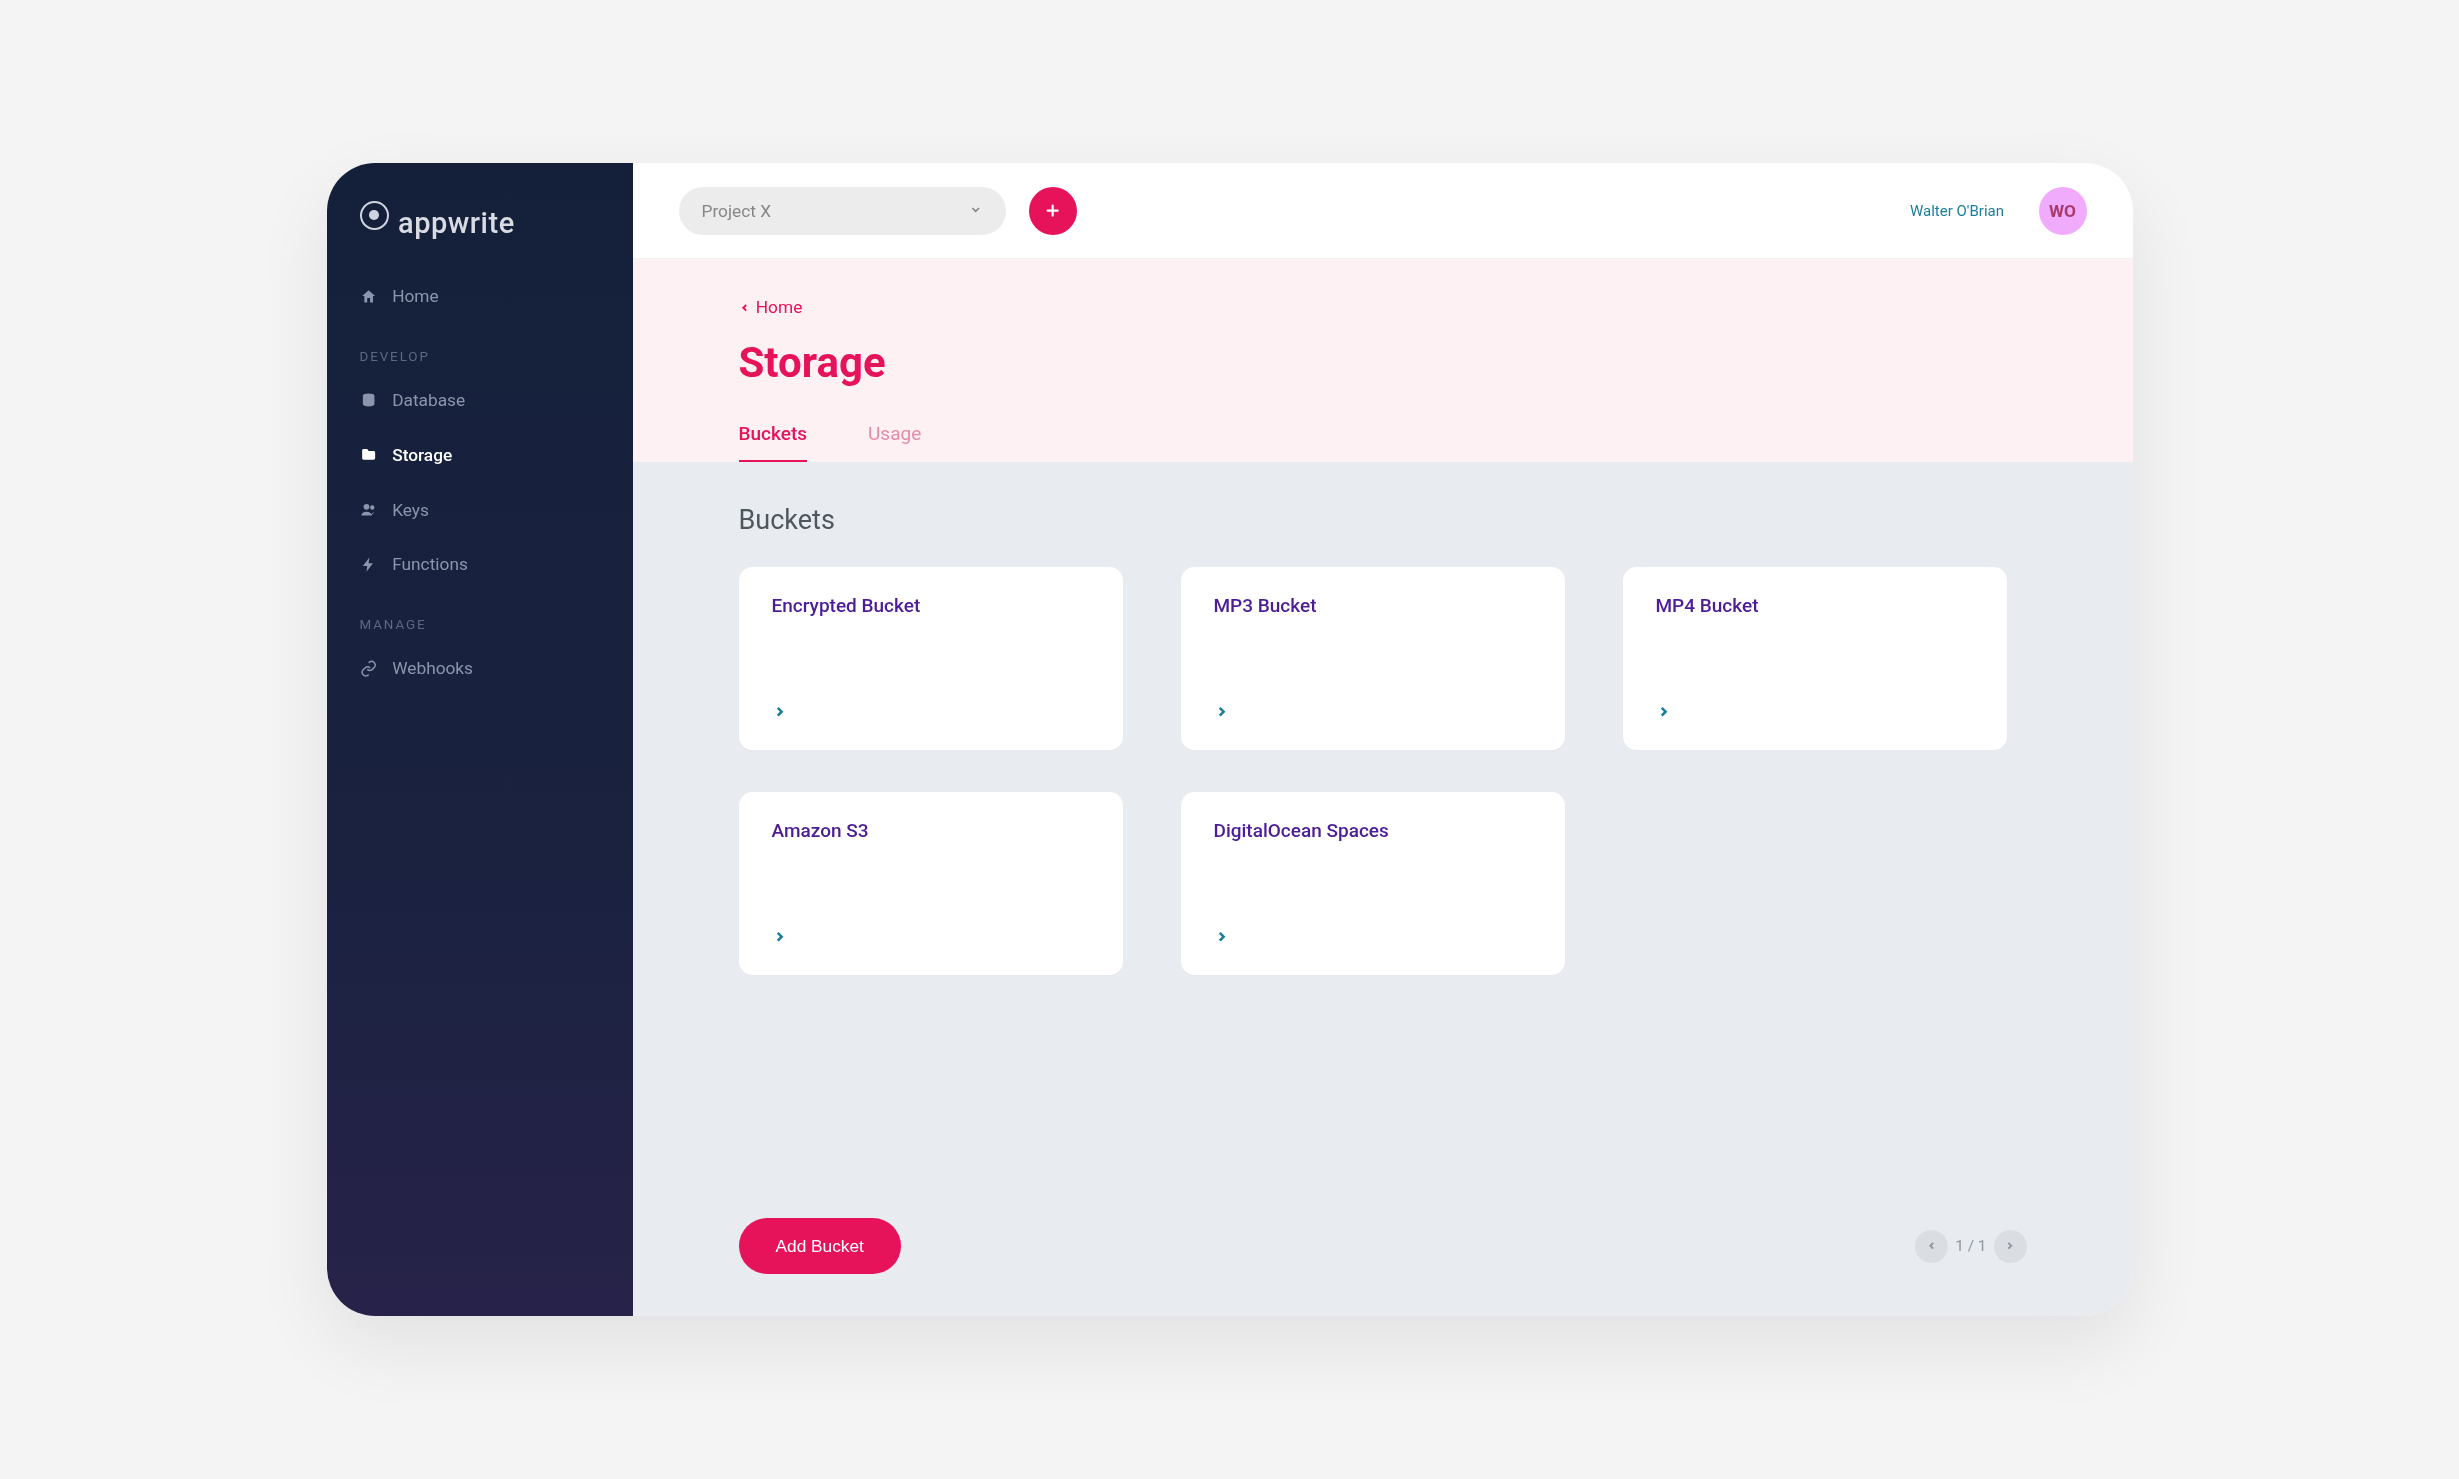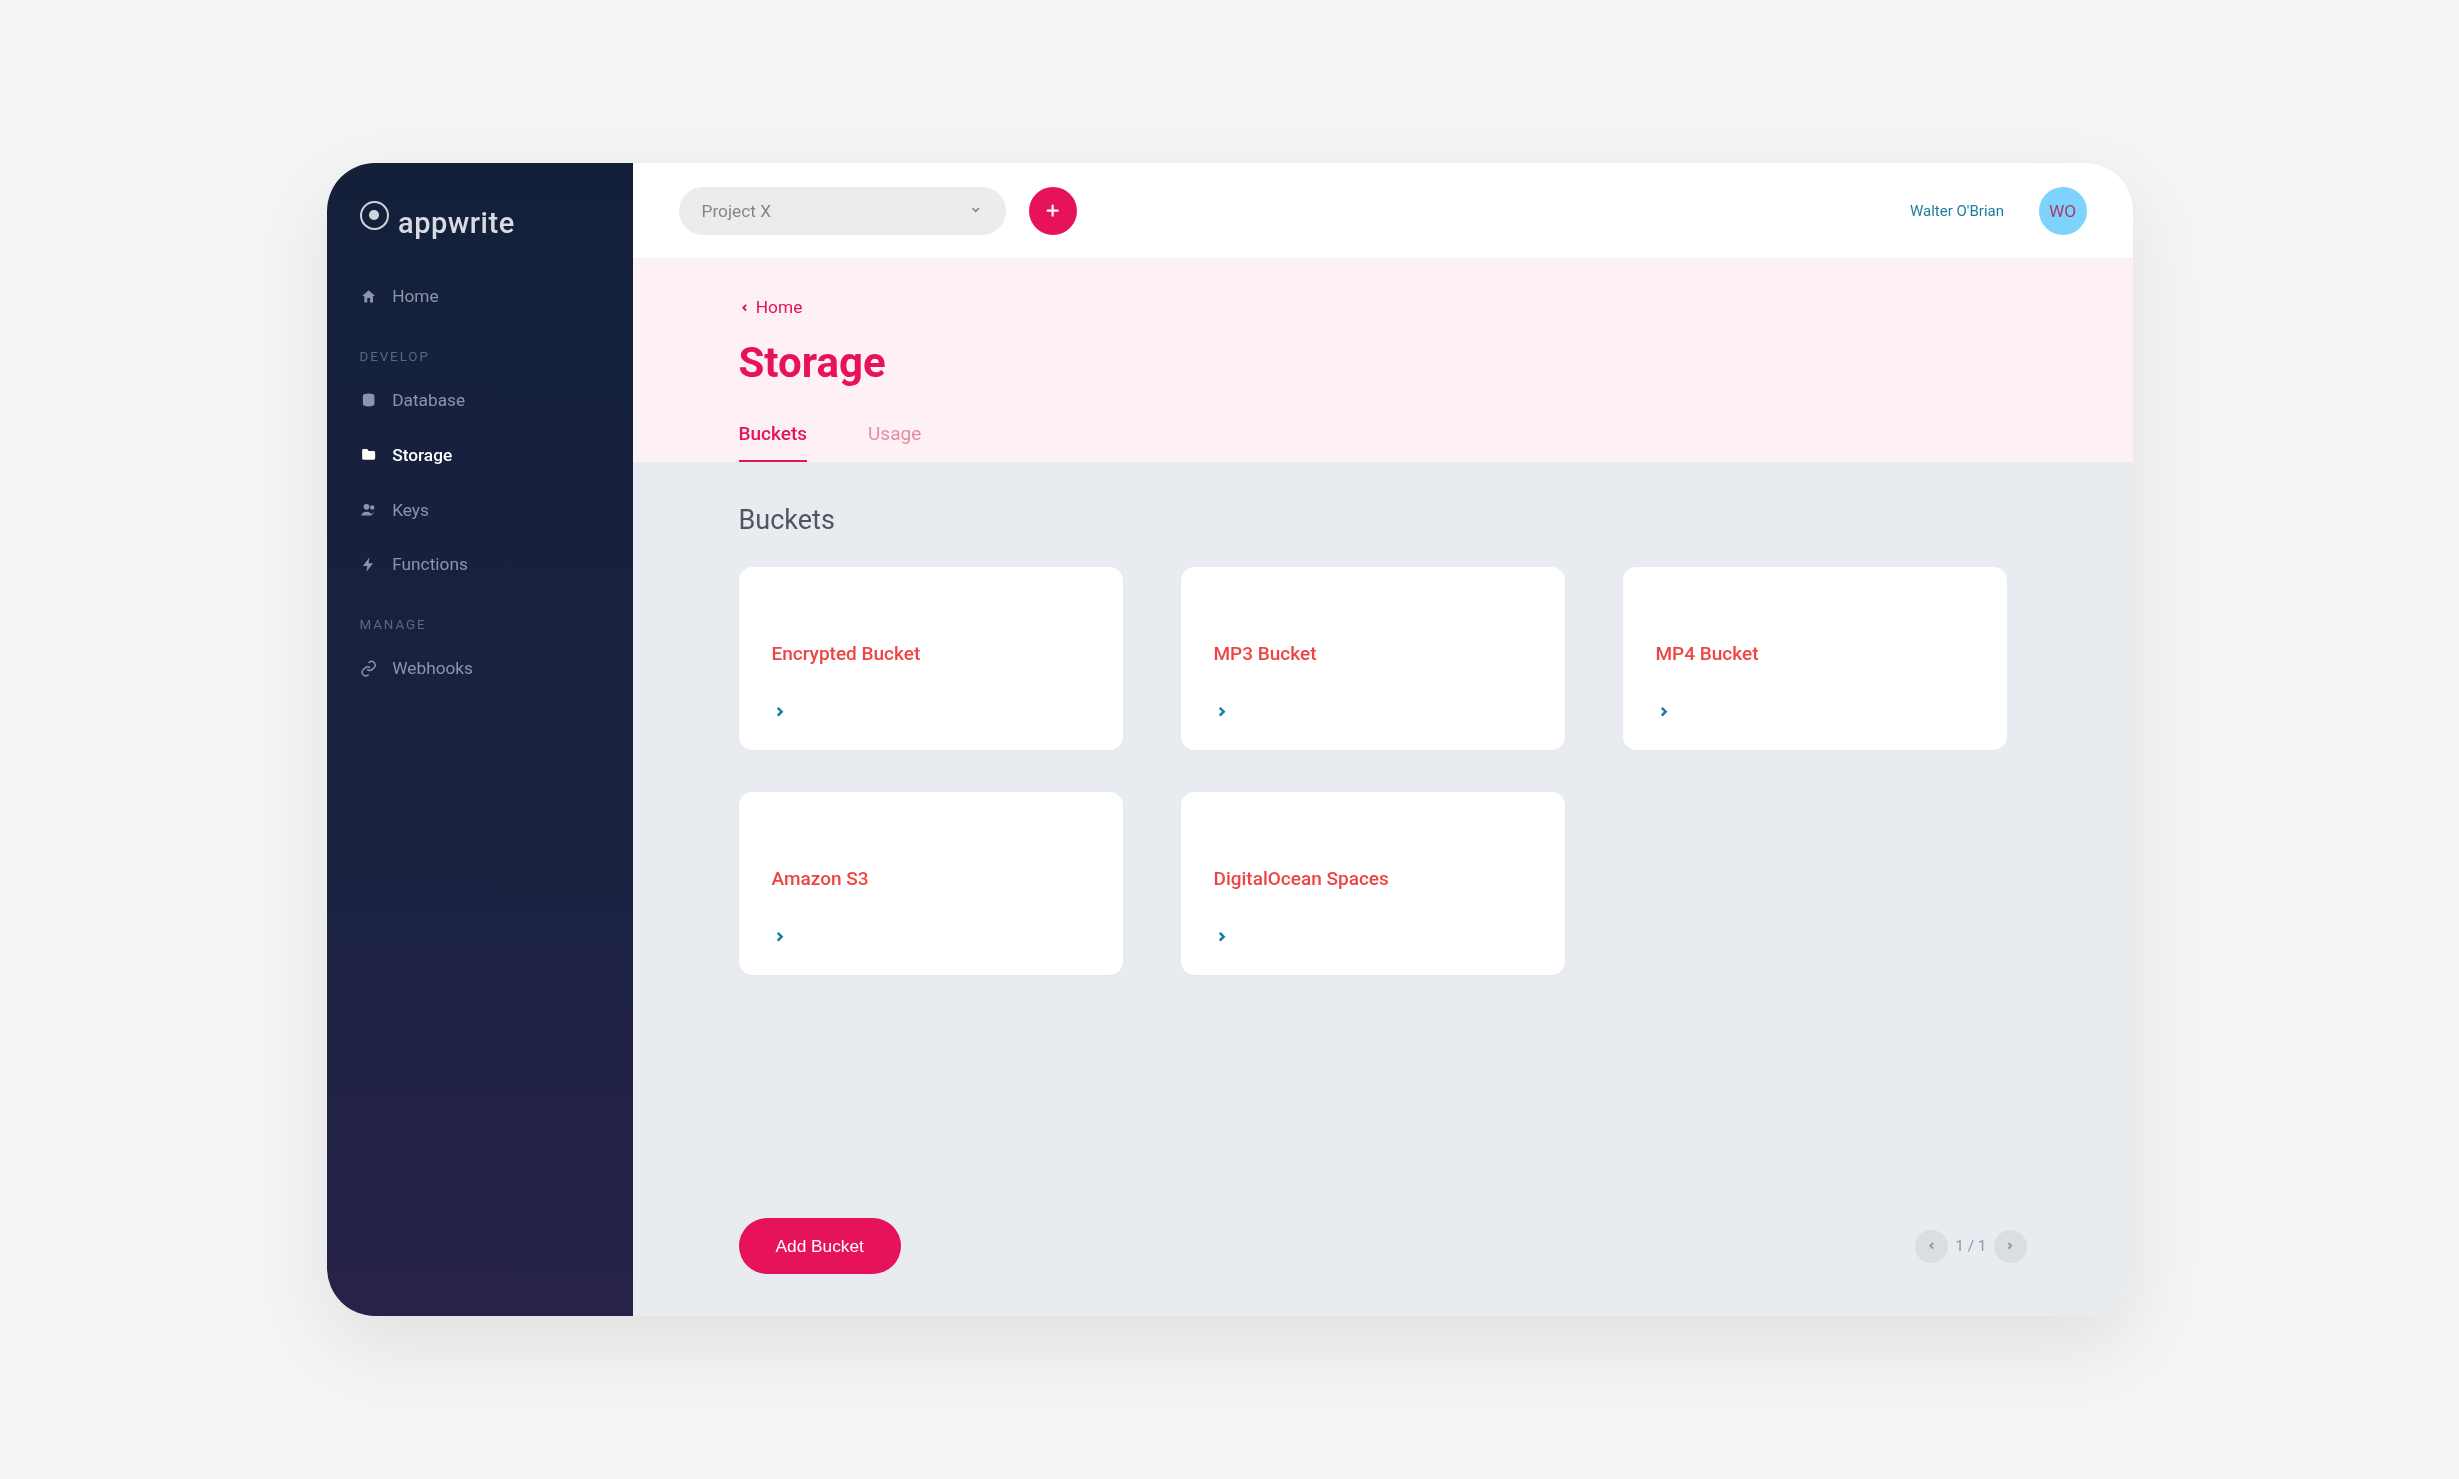--- a/index.html
+++ b/index.html
@@ -105,24 +105,24 @@
     background: #e6135a;
     color: #fff;
     display: flex; align-items: center; justify-content: center;
     cursor: pointer;
     font-size: 25px;
   }
   .topbar-spacer { flex: 1; }
   .user-name { color: #1b7e9e; font-size: 15px; }
   .avatar {
     width: 48px; height: 48px; border-radius: 50%;
-    background: #7dd3fc;
+    background: #f0abfc;
     color: #a83b6e;
     display: flex; align-items: center; justify-content: center;
-    font-weight: 400; font-size: 17.3px;
+    font-weight: 700; font-size: 17.3px;
     margin-left: 11.5px;
   }
   
   .hero {
     background: #fdf1f4;
     padding: 38px 106px 0 106px;
   }
   .breadcrumb {
     display: flex; align-items: center; gap: 5.8px;
     color: #e6135a; font-size: 17.3px;
@@ -170,21 +170,21 @@
     background: #fff;
     border-radius: 13.4px;
     padding: 27px 33px 27px 33px;
     height: 183px;
     display: flex;
     flex-direction: column;
     justify-content: space-between;
     cursor: pointer;
     box-shadow: 0 1px 1.9px rgba(0,0,0,0.02);
   }
-  .bucket-name { color: #ef4444; font-size: 19px; font-weight: 500; margin-top: 48px; }
+  .bucket-name { color: #4c1d95; font-size: 19px; font-weight: 500; }
   .bucket-arrow { color: #1b7e9e; }
   .bucket-arrow svg { width: 15.4px; height: 15.4px; }
   .content-footer {
     margin-top: auto;
     padding-top: 46px;
     display: flex;
     align-items: center;
   }
   .add-bucket-btn {
     background: #e6135a;

